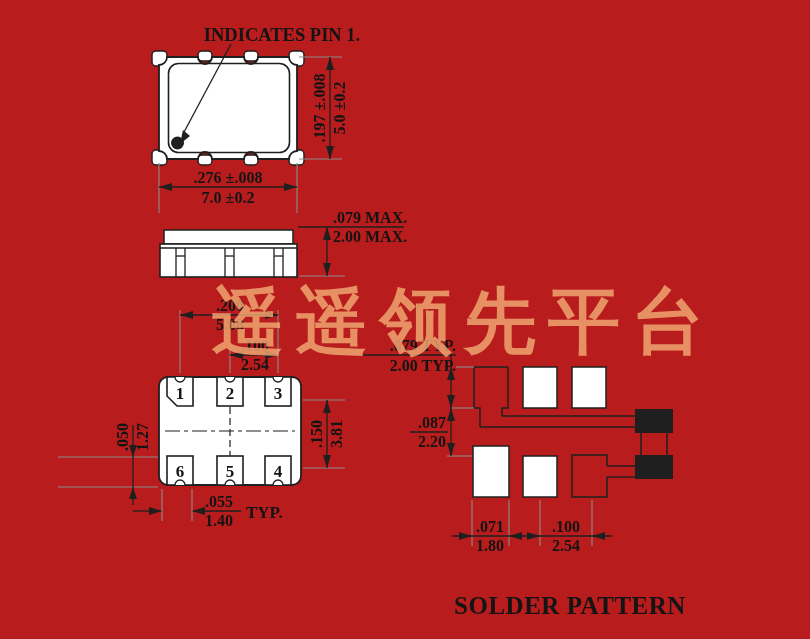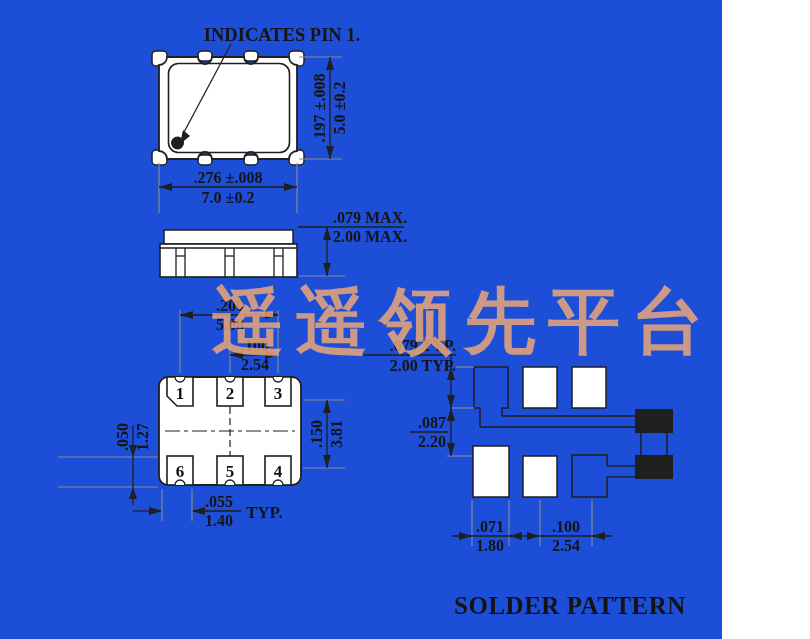--- a/index.html
+++ b/index.html
@@ -1,16 +1,16 @@
 <!DOCTYPE html>
 <html><head>
 <meta charset="utf-8">
 <style>
   html,body{margin:0;padding:0;background:#ffffff;}
-  #stage{position:relative;width:722px;height:639px;background:#1d4ed8;overflow:hidden;
+  #stage{position:relative;width:810px;height:639px;background:#b91c1c;overflow:hidden;
          font-family:"Liberation Serif", serif;}
   #drawing{position:absolute;left:0;top:0;}
   .dimtext{font-family:"Liberation Serif", serif;font-weight:bold;fill:#141414;}
   .obj{stroke:#1f1f1f;fill:none;}
   .objw{stroke:#1f1f1f;fill:#ffffff;}
   .dim{stroke:#1f1f1f;stroke-width:1.3;fill:none;}
   .ext{stroke:#8c8c8c;stroke-width:1.1;fill:none;}
   .arr{fill:#1f1f1f;stroke:none;}
   #watermark{position:absolute;left:212px;top:274px;font-size:72px;font-weight:700;
              letter-spacing:12px;white-space:nowrap;pointer-events:none;z-index:5;

